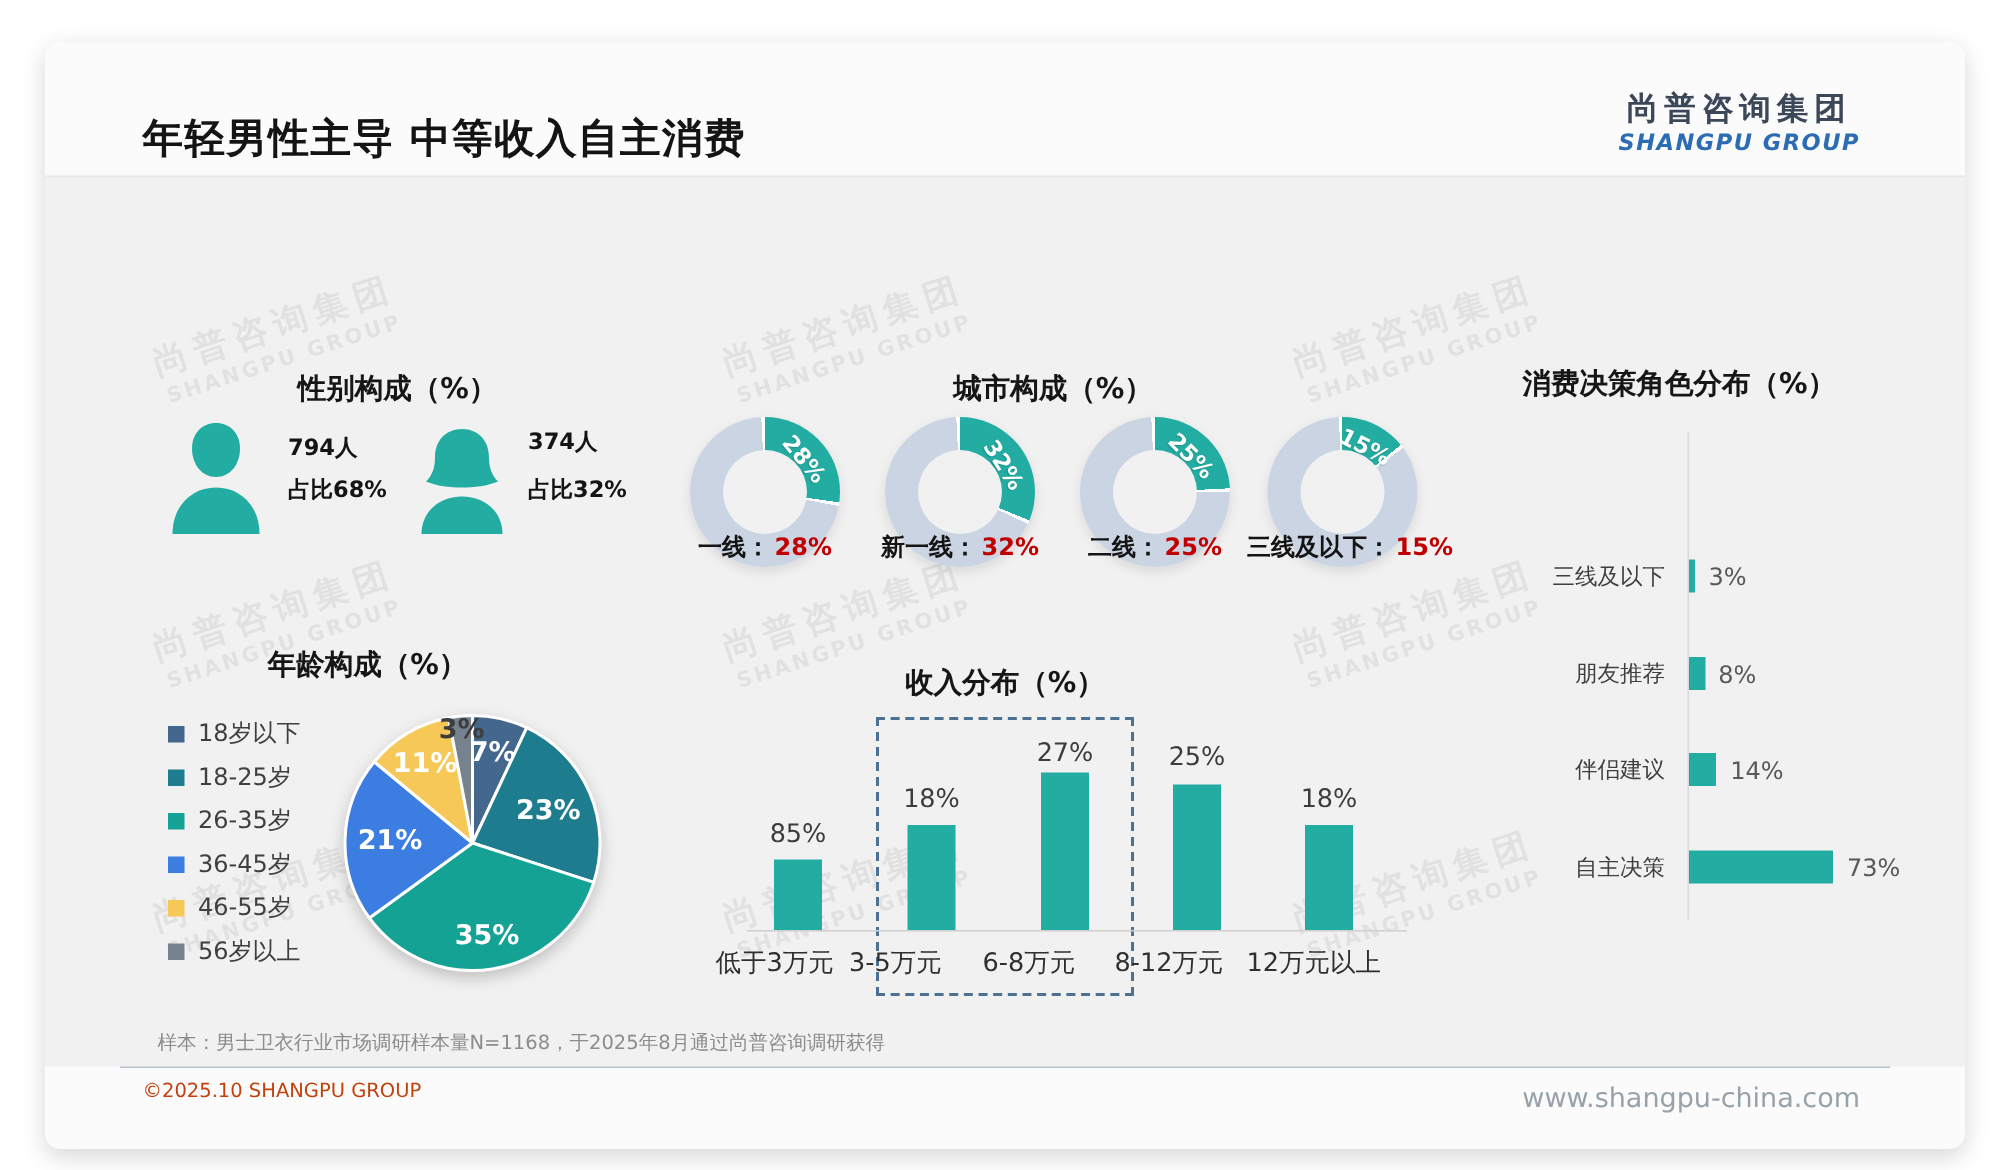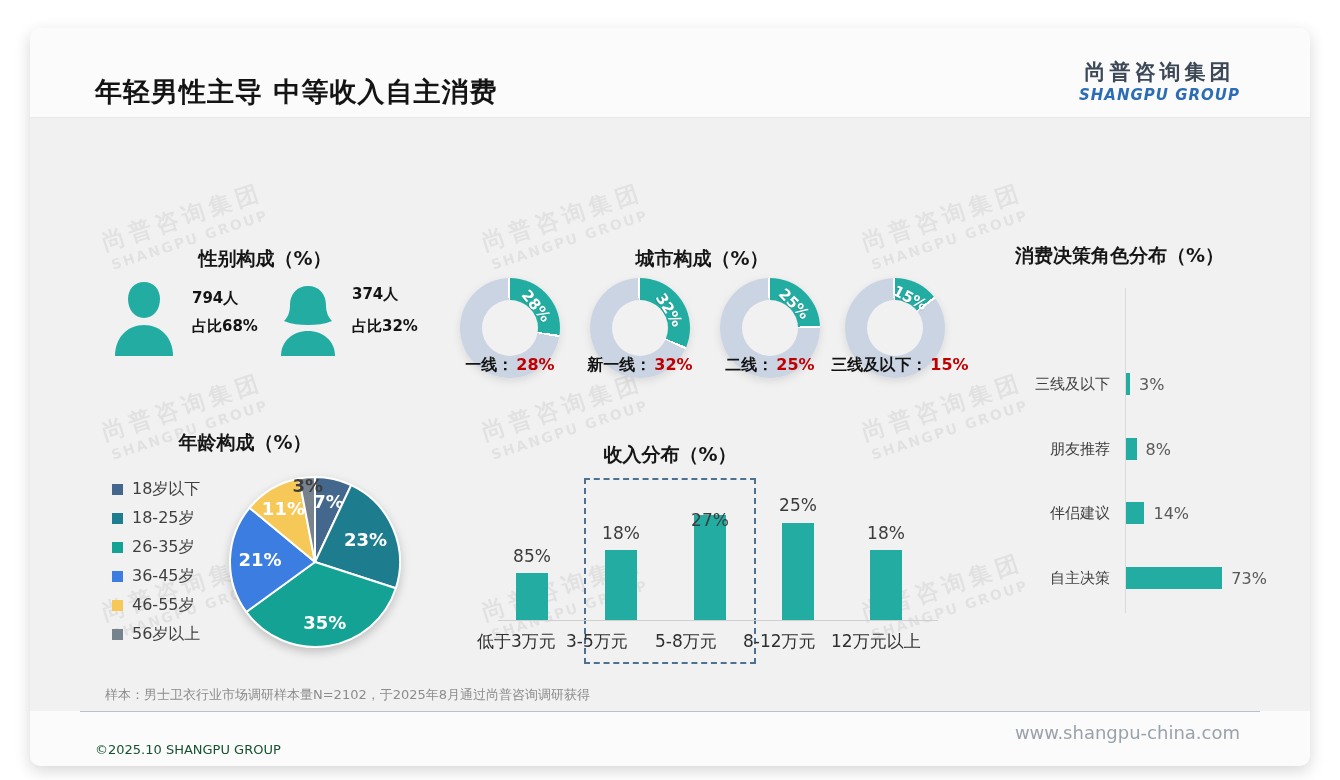--- a/index.html
+++ b/index.html
@@ -51,21 +51,21 @@
   .pie-lab{font-size:18px;font-weight:bold;}
 
   .hl-box{position:absolute;left:554px;top:450px;width:168px;height:182px;border:2px dashed #4C7191;z-index:2;}
   .i-axis{position:absolute;left:468px;top:592px;width:440px;height:1px;background:#CFCFCF;z-index:2;}
   .i-bar{position:absolute;width:32px;background:#23ACA2;bottom:146px;z-index:2;}
   .i-val{position:absolute;width:60px;text-align:center;font-size:17px;color:#3C3C3C;z-index:2;}
   .i-cat{position:absolute;width:110px;font-size:17px;color:#2F2F2F;z-index:2;white-space:nowrap;}
 
   .footnote{position:absolute;left:75px;top:658px;font-size:13px;color:#8C8C8C;z-index:2;}
   .footer-divider{position:absolute;left:50px;top:683px;width:1180px;height:1px;background:#B5C1CE;z-index:2;}
-  .copyright{position:absolute;left:65px;top:692px;font-size:13px;color:#14532d;z-index:2;margin-top:22px;}
+  .copyright{position:absolute;left:65px;top:692px;font-size:13px;color:#c2410c;z-index:2;}
   .website{position:absolute;right:70px;top:694px;font-size:18px;color:#99A2AB;z-index:2;}
 </style>
 </head>
 <body>
 
 <div class="stage">
   <div class="card">
 
     <div class="body-bg"></div>
 
@@ -216,28 +216,28 @@
     <div class="sec-title" style="left:510px;top:414px;width:260px">收入分布（%）</div>
     <div class="hl-box"></div>
     <div class="i-axis"></div>
     <div class="i-bar" style="left: 486px; height: 46.8px;"></div>
     <div class="i-bar" style="left: 575px; height: 70.2px;"></div>
     <div class="i-bar" style="left: 664px; height: 105.3px;"></div>
     <div class="i-bar" style="left: 752px; height: 97.5px;"></div>
     <div class="i-bar" style="left: 840px; height: 70.2px;"></div>
     <div class="i-val" style="left:472px;top:518px">85%</div>
     <div class="i-val" style="left:561px;top:495px">18%</div>
-    <div class="i-val" style="left:650px;top:482px">27%</div>
+    <div class="i-val" style="left:650px;top:464px">27%</div>
     <div class="i-val" style="left:738px;top:467px">25%</div>
     <div class="i-val" style="left:826px;top:495px">18%</div>
     <div class="i-cat" style="left:447px;top:602px">低于3万元</div>
     <div class="i-cat" style="left:536px;top:602px">3-5万元</div>
-    <div class="i-cat" style="left:625px;top:602px">5-8万元</div>
+    <div class="i-cat" style="left:625px;top:602px">6-8万元</div>
     <div class="i-cat" style="left:713px;top:602px">8-12万元</div>
     <div class="i-cat" style="left:801px;top:602px">12万元以上</div>
 
-    <div class="footnote">样本：男士卫衣行业市场调研样本量N=2102，于2025年8月通过尚普咨询调研获得</div>
+    <div class="footnote">样本：男士卫衣行业市场调研样本量N=1168，于2025年8月通过尚普咨询调研获得</div>
     <div class="footer-divider"></div>
     <div class="copyright">©2025.10 SHANGPU GROUP</div>
     <div class="website">www.shangpu-china.com</div>
 
   </div>
 </div>
 
 </body></html>

